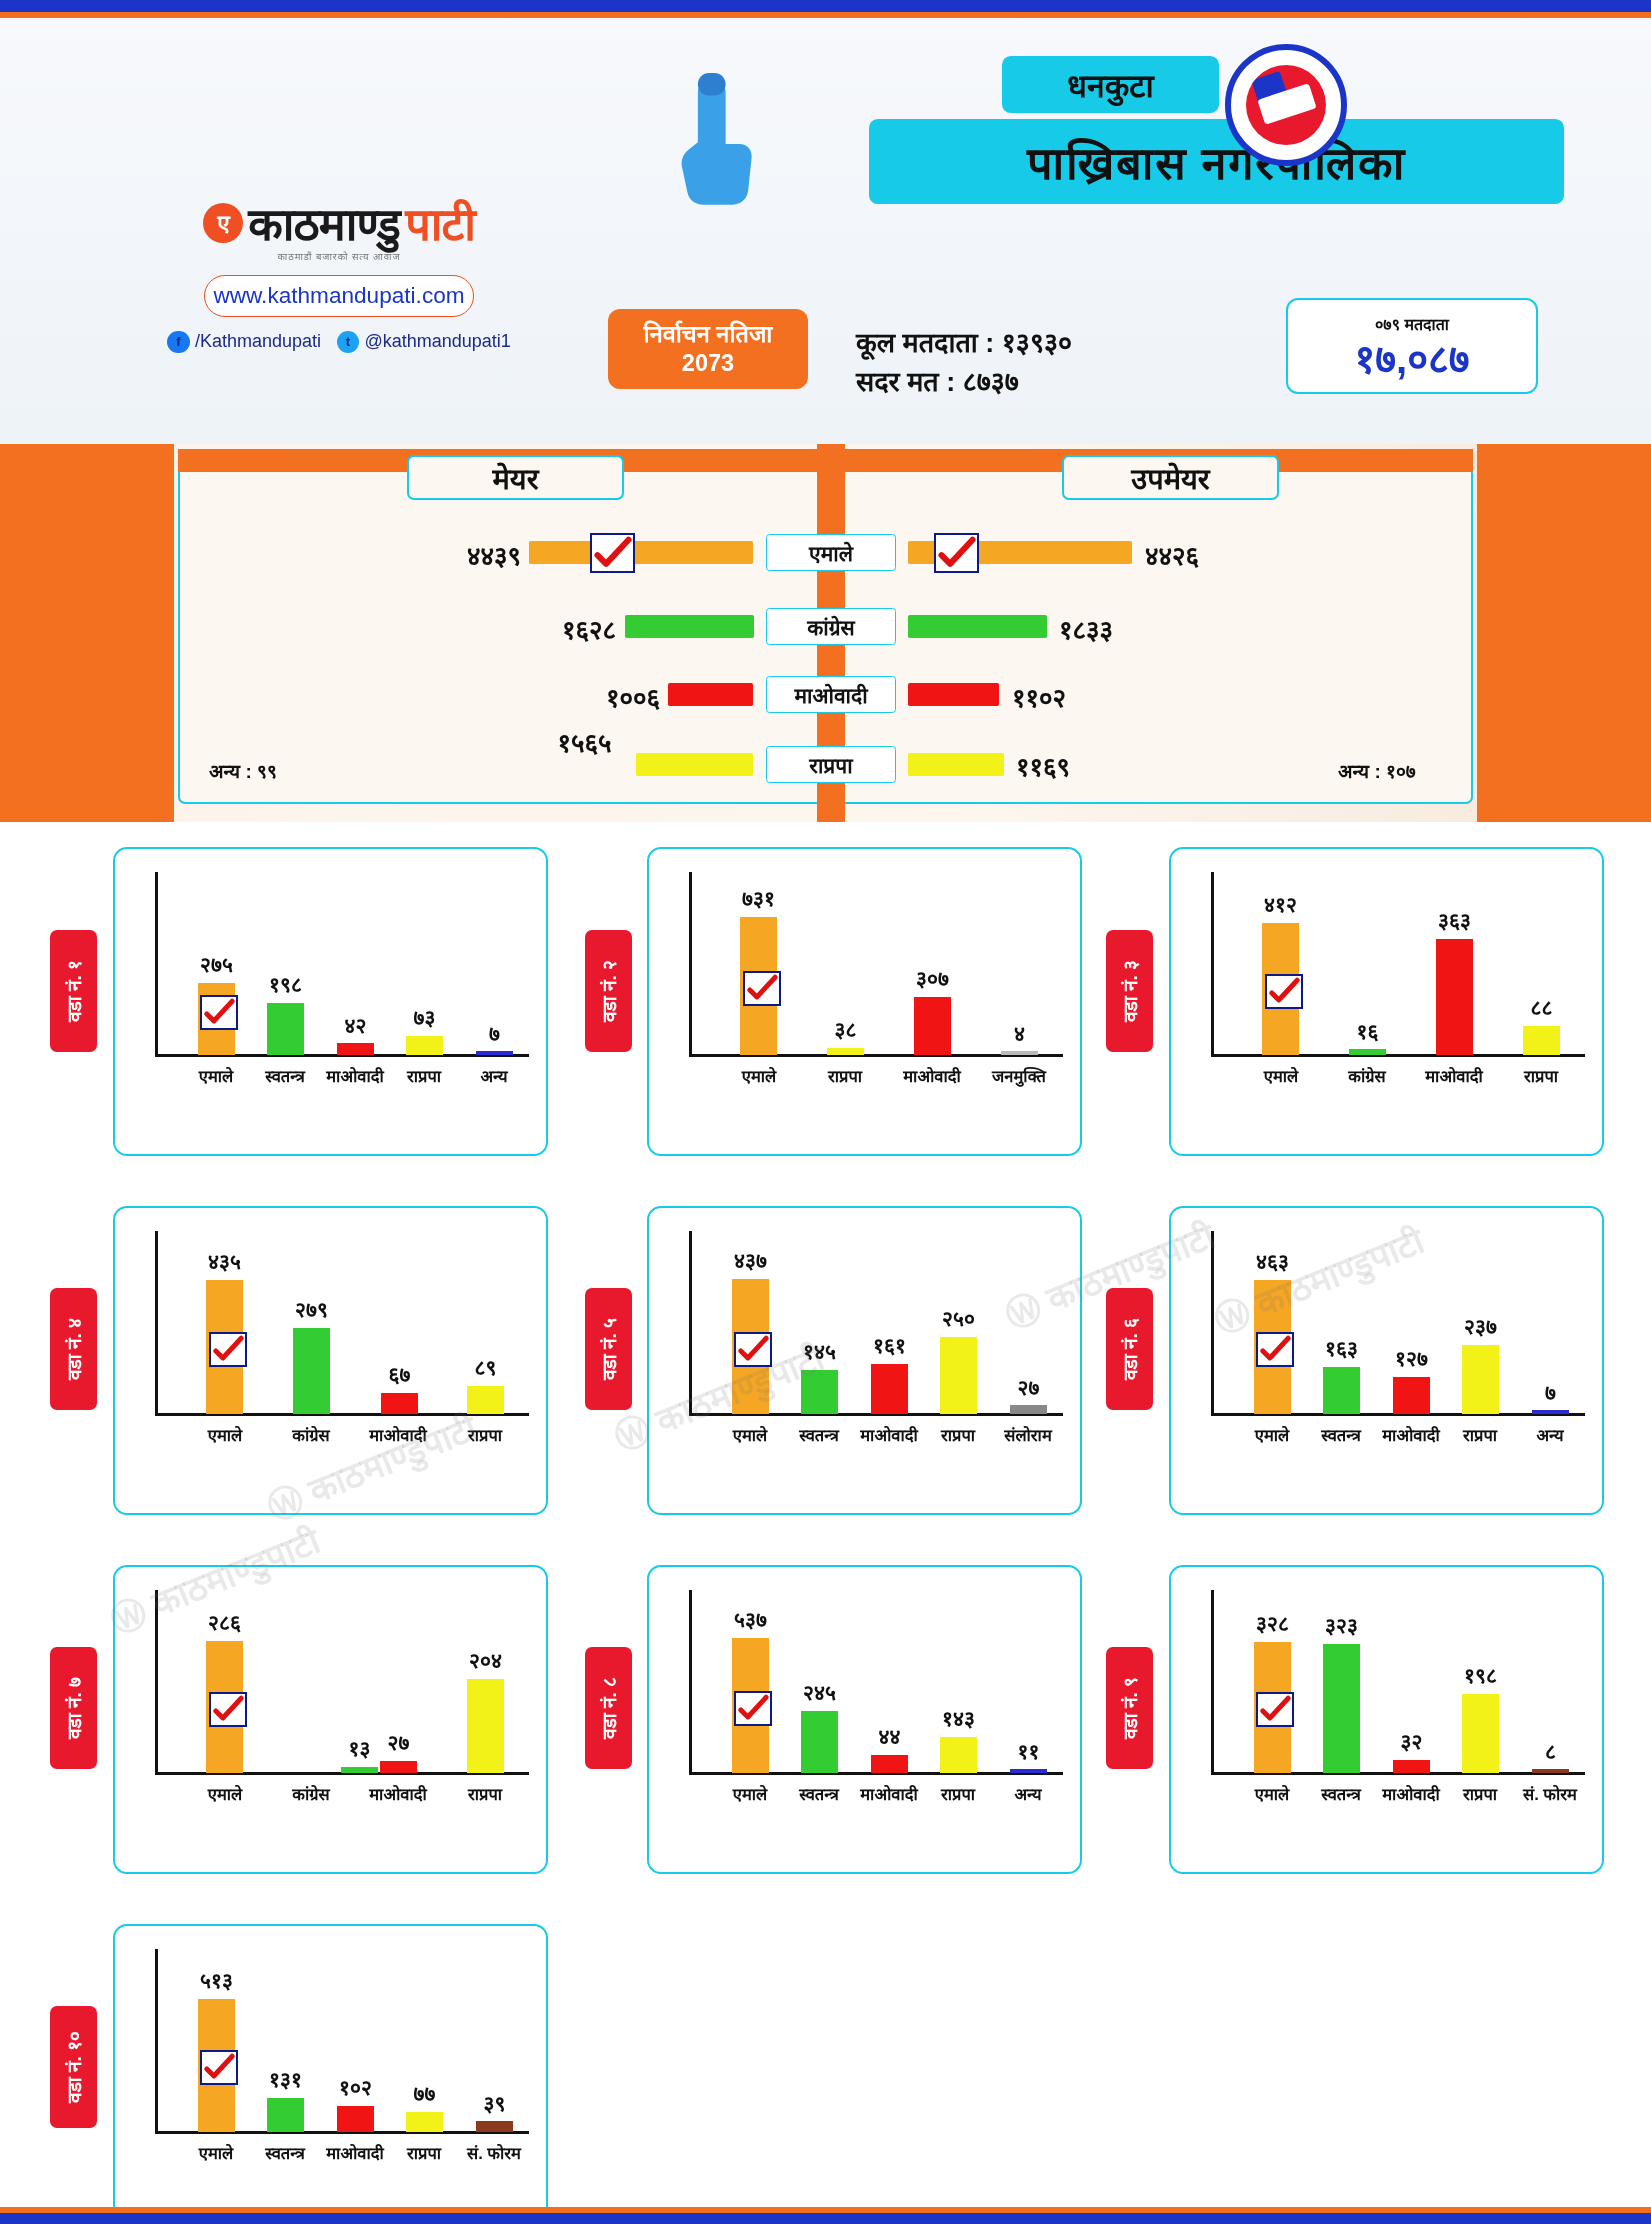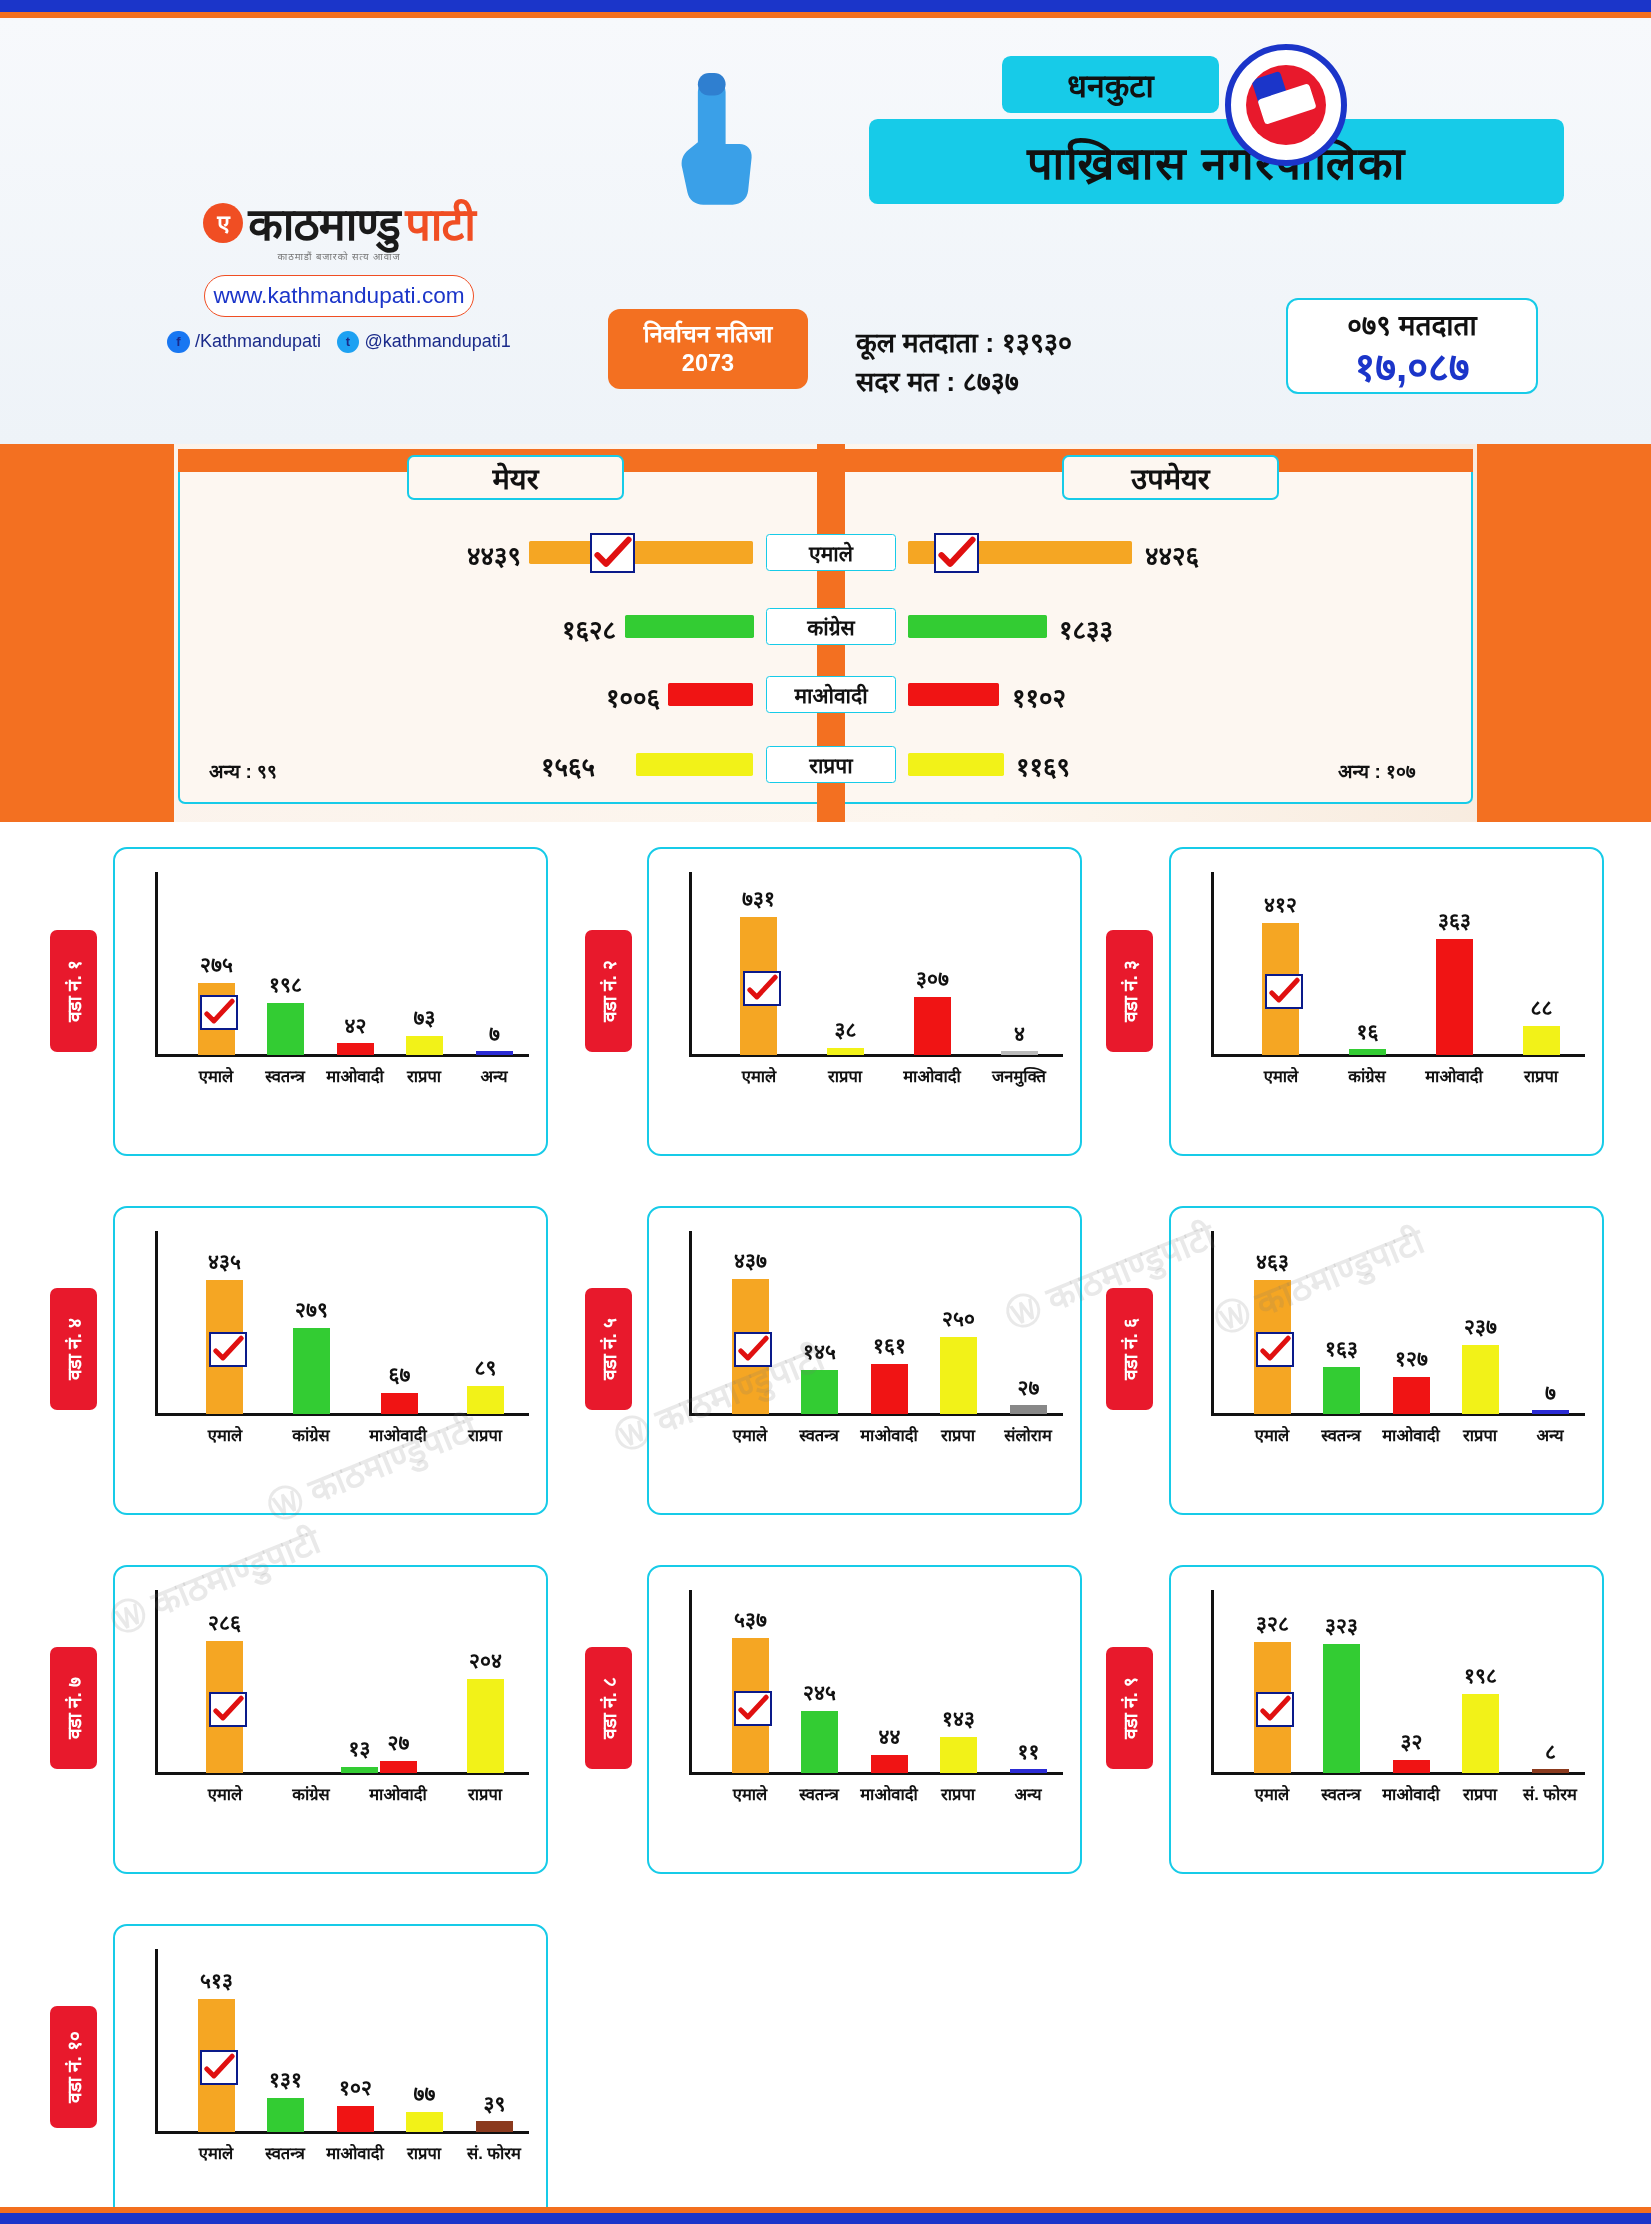--- a/index.html
+++ b/index.html
@@ -39,21 +39,21 @@
 
   .dist-pill { position:absolute; left:1002px; top:38px; width:217px; height:57px; background:#17cbe8; border-radius:8.7px; display:flex; align-items:center; justify-content:center; font-size:32px; font-weight:bold; color:#111; }
   .muni-pill { position:absolute; left:869px; top:101px; width:695px; height:85px; background:#17cbe8; border-radius:8.7px; display:flex; align-items:center; justify-content:center; font-size:45px; font-weight:bold; color:#111; letter-spacing:1.7px;}
   .emblem { position:absolute; left:1225px; top:26px; width:122px; height:122px; border-radius:50%; background:#fff; border:6px solid #1b35c9; display:flex; align-items:center; justify-content:center; }
   .emblem .inner { width:80px; height:80px; border-radius:50%; background:#e8192c; position:relative; overflow:hidden;}
   .emblem .inner:after{ content:""; position:absolute; left:14px; top:26px; width:54px; height:26px; background:#fff; transform:rotate(-18deg); border-radius:3.5px;}
   .emblem .inner:before{ content:""; position:absolute; left:8.7px; top:10.4px; width:29.5px; height:29.5px; background:#1b35c9; border-radius:3.5px; transform:rotate(-18deg);}
 
   .stats { position:absolute; left:856px; top:306px; font-size:27px; font-weight:bold; color:#111; line-height:1.45; }
   .votebox { position:absolute; left:1286px; top:280px; width:252px; height:96px; border:2.6px solid #17cbe8; border-radius:12px; background:#fff; display:flex; flex-direction:column; align-items:center; justify-content:center;}
-  .votebox .lbl { font-size:28px; color:#111; font-weight:bold;}
+  .votebox .lbl { font-size:16px; color:#111; font-weight:bold;}
   .votebox .num { font-size:40px; color:#1b35c9; font-weight:bold; line-height:1; margin-top:3.5px;}
 
   
   .mid { position:absolute; left:0; top:444px; width:1651px; height:378px; background:linear-gradient(90deg,#fbf3ec 0%, #fdf6ee 60%, #f6e8da 100%); }
   .mid .orange-l { position:absolute; left:0; top:0; width:174px; height:378px; background:#f37021; }
   .mid .orange-r { position:absolute; right:0; top:0; width:174px; height:378px; background:#f37021; }
   .panel { position:absolute; left:178px; top:17.4px; width:1295px; height:343px; background:#fdf7f1; border:2.6px solid #17cbe8; border-radius:7px; }
   .spine { position:absolute; left:817px; top:444px; width:28px; height:378px; background:#f37021; }
   .spine-top { position:absolute; left:178px; top:449px; width:1295px; height:22.6px; background:#f37021; }
 
@@ -188,21 +188,21 @@
       <div class="pnum" style="left: 529px; top: 611px; width: 87px; text-align: right;">१६२८</div>
       <div class="pnum" style="left: 1059px; top: 611px;">१८३३</div>
       <div class="pname" style="left: 766px; top: 676px;">माओवादी</div>
       <div class="pbar" style="width: 85px; left: 668px; top: 683px; background: rgb(240, 20, 20);"></div>
       <div class="pbar" style="width: 91px; left: 908px; top: 683px; background: rgb(240, 20, 20);"></div>
       <div class="pnum" style="left: 573px; top: 679px; width: 87px; text-align: right;">१००६</div>
       <div class="pnum" style="left: 1012px; top: 679px;">११०२</div>
       <div class="pname" style="left: 766px; top: 746px;">राप्रपा</div>
       <div class="pbar" style="width: 117px; left: 636px; top: 753px; background: rgb(242, 242, 24);"></div>
       <div class="pbar" style="width: 96px; left: 908px; top: 753px; background: rgb(242, 242, 24);"></div>
-      <div class="pnum" style="left: 541px; top: 748px; width: 87px; text-align: left;">१५६५</div>
+      <div class="pnum" style="left: 541px; top: 724px; width: 87px; text-align: center;">१५६५</div>
       <div class="pnum" style="left: 1016px; top: 748px;">११६९</div>
     </div>
 
   <div class="other-l">अन्य : ९९</div>
   <div class="other-r">अन्य : १०७</div>
 
   <div class="cards" id="cards">
       <div class="card" style="left: 113px; top: 0px;">
         <div class="plot">
           <div class="axis-x"></div>

